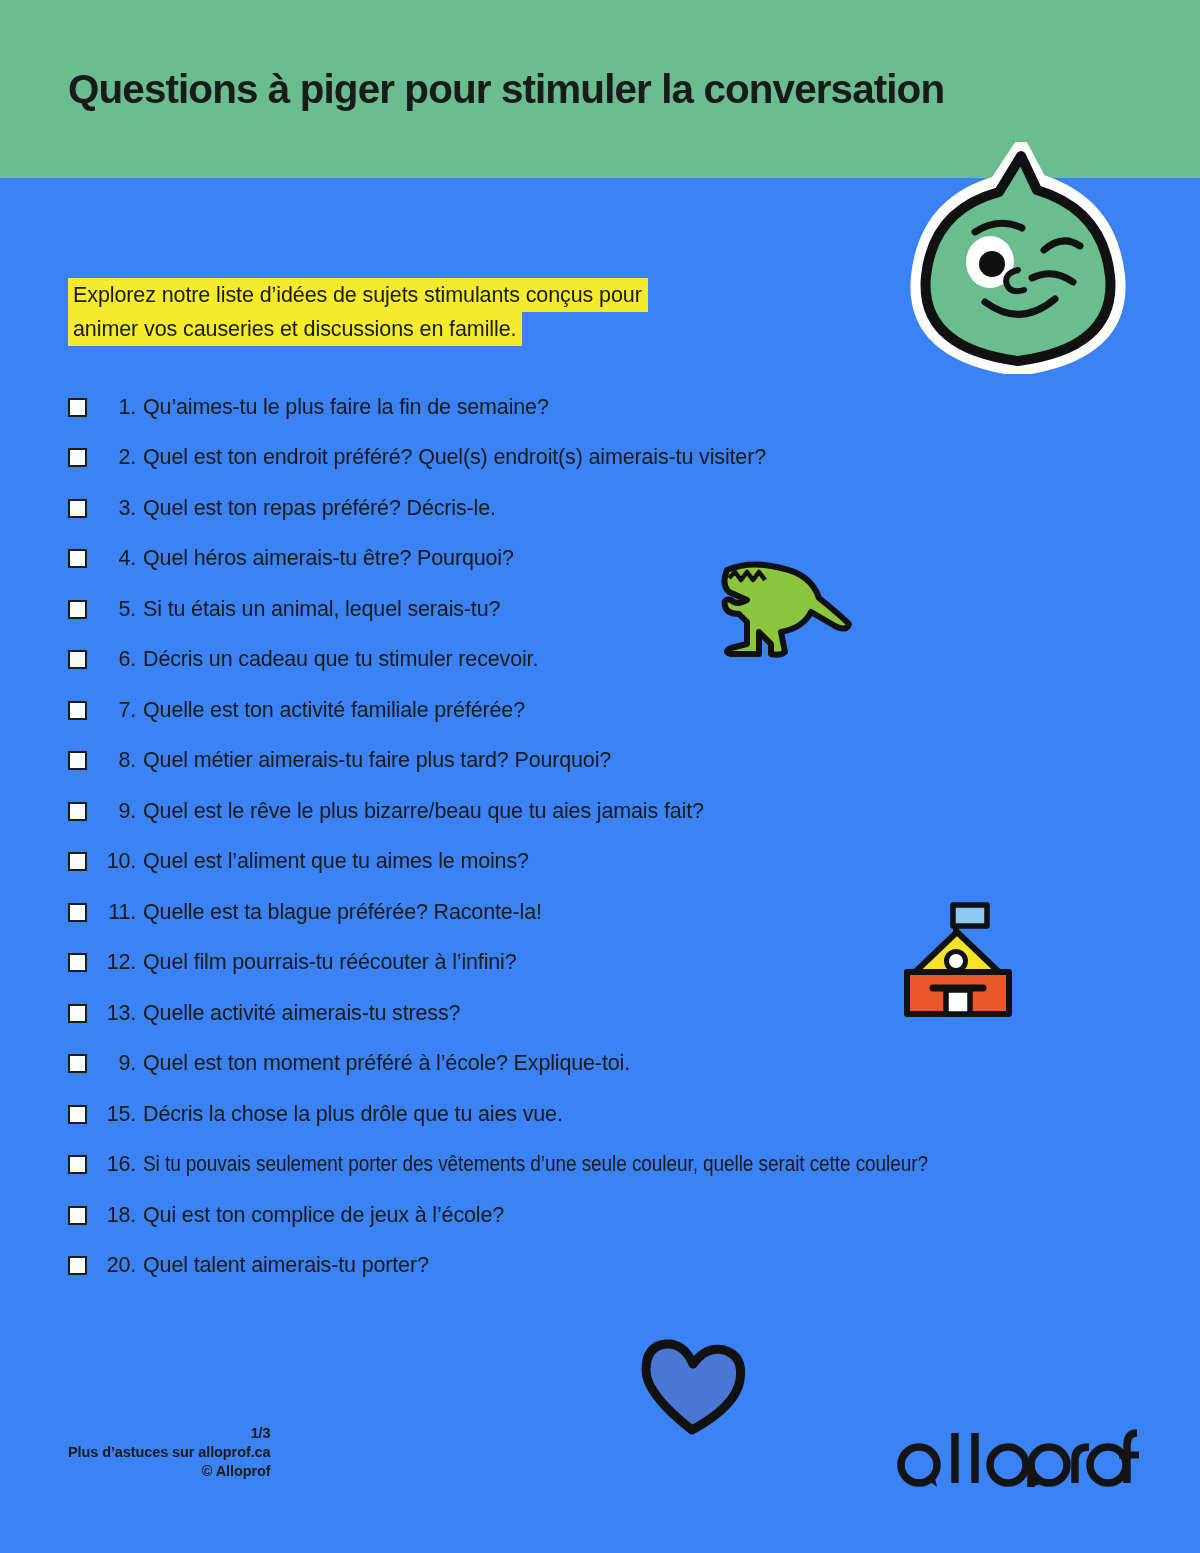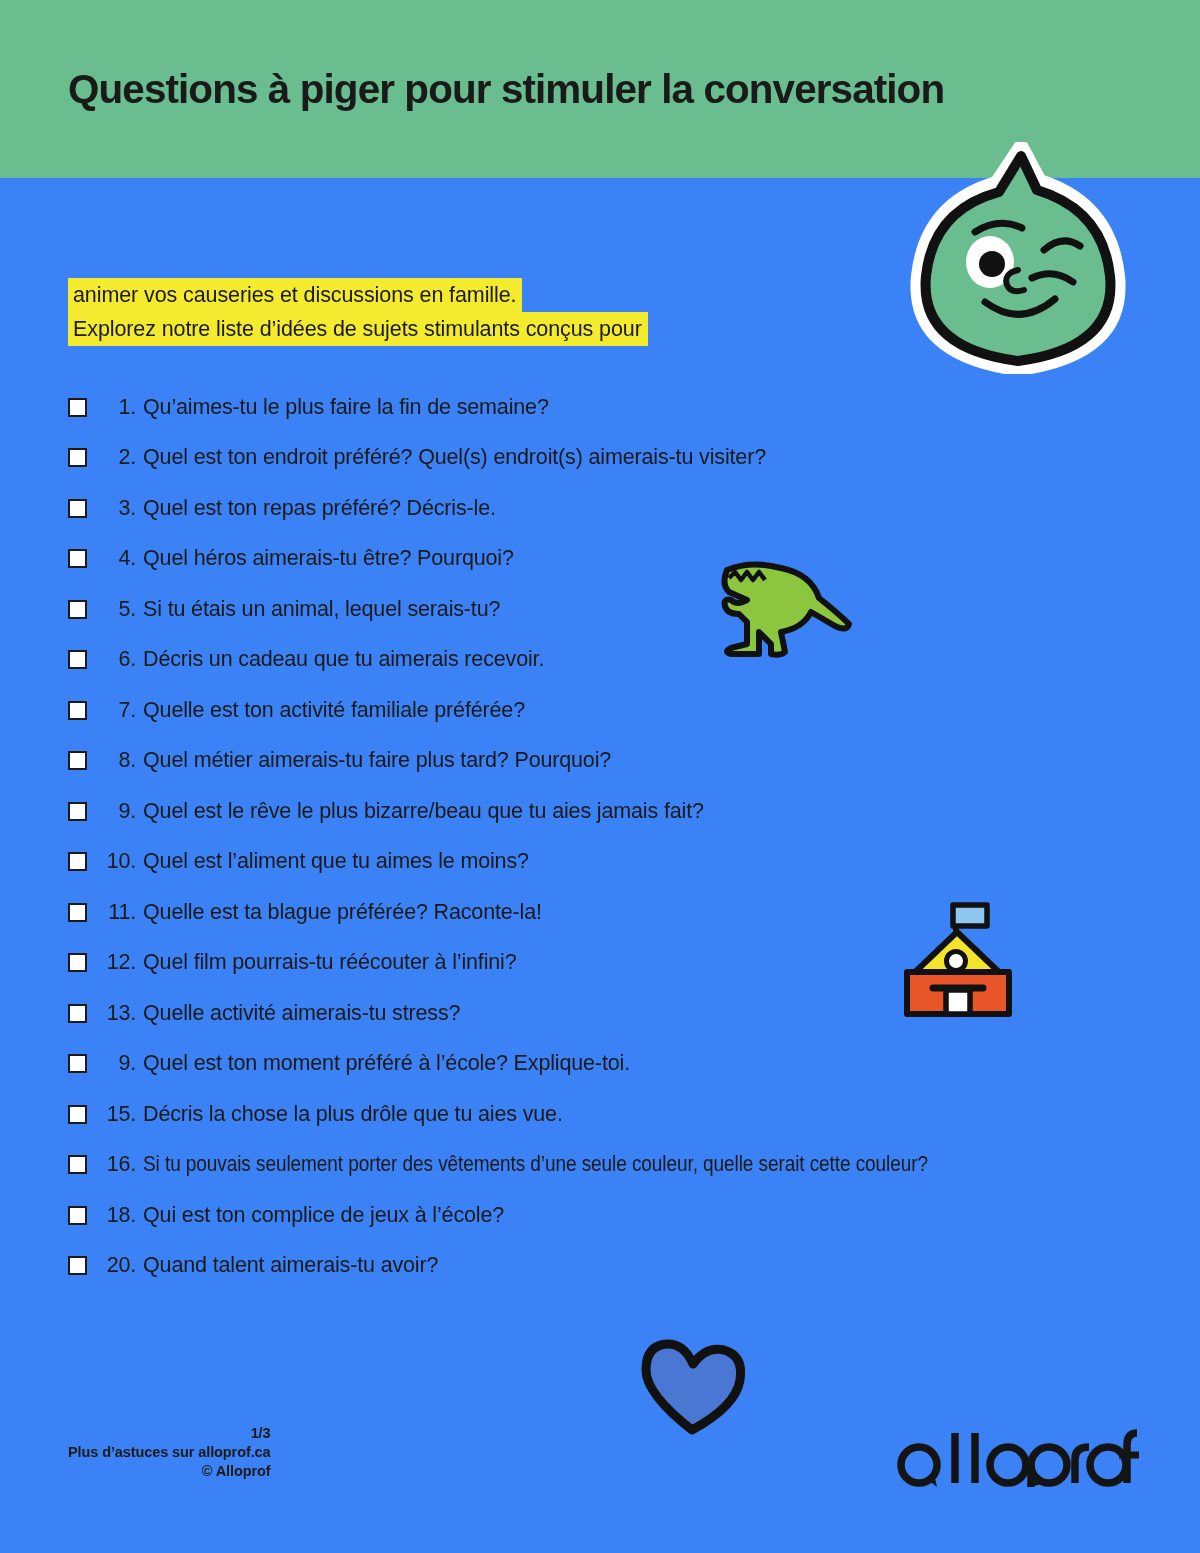--- a/index.html
+++ b/index.html
@@ -185,22 +185,22 @@
 
     <path d="M141 108 Q159 92 177 104" fill="none" stroke="#111111" stroke-width="7" stroke-linecap="round"></path>
     <path d="M129 136 Q150 126 170 140" fill="none" stroke="#111111" stroke-width="7" stroke-linecap="round"></path>
 
     <path d="M115 128 Q100 132 104 143 Q108 152 121 148" fill="none" stroke="#111111" stroke-width="6" stroke-linecap="round"></path>
 
     <path d="M82 160 Q117 186 152 157" fill="none" stroke="#111111" stroke-width="7" stroke-linecap="round"></path>
   </svg>
 
   <div class="intro">
+    <div class="intro-line">Explorez notre liste d’idées de sujets stimulants conçus pour</div>
     <div class="intro-line">animer vos causeries et discussions en famille.</div>
-    <div class="intro-line">Explorez notre liste d’idées de sujets stimulants conçus pour</div>
   </div>
 
   <div class="q-list" id="q-list">
       <div class="q-row">
         <div class="q-check"></div>
         <div class="q-num">1.</div>
         <div class="q-text">Qu’aimes-tu le plus faire la fin de semaine?</div>
       </div>
       <div class="q-row">
         <div class="q-check"></div>
@@ -218,21 +218,21 @@
         <div class="q-text">Quel héros aimerais-tu être? Pourquoi?</div>
       </div>
       <div class="q-row">
         <div class="q-check"></div>
         <div class="q-num">5.</div>
         <div class="q-text">Si tu étais un animal, lequel serais-tu?</div>
       </div>
       <div class="q-row">
         <div class="q-check"></div>
         <div class="q-num">6.</div>
-        <div class="q-text">Décris un cadeau que tu aimerais recevoir.</div>
+        <div class="q-text">Décris un cadeau que tu stimuler recevoir.</div>
       </div>
       <div class="q-row">
         <div class="q-check"></div>
         <div class="q-num">7.</div>
         <div class="q-text">Quelle est ton activité familiale préférée?</div>
       </div>
       <div class="q-row">
         <div class="q-check"></div>
         <div class="q-num">8.</div>
         <div class="q-text">Quel métier aimerais-tu faire plus tard? Pourquoi?</div>
@@ -278,21 +278,21 @@
         <div class="q-text">Si tu pouvais seulement porter des vêtements d’une seule couleur, quelle serait cette couleur?</div>
       </div>
       <div class="q-row">
         <div class="q-check"></div>
         <div class="q-num">18.</div>
         <div class="q-text">Qui est ton complice de jeux à l’école?</div>
       </div>
       <div class="q-row">
         <div class="q-check"></div>
         <div class="q-num">20.</div>
-        <div class="q-text">Quand talent aimerais-tu avoir?</div>
+        <div class="q-text">Quel talent aimerais-tu porter?</div>
       </div>
     </div>
 
   <svg class="dino" viewBox="0 0 150 112">
     <path d="M20 22 Q14 36 22 44 L40 52 Q30 58 24 52 Q16 50 18 58 Q20 66 32 66
              L40 74 L40 96 L24 100 Q16 104 24 106 L52 106 L52 84 L64 96 L64 106
              Q74 108 78 104 L74 84 Q96 80 104 64 L128 78 Q140 84 142 76
              Q132 66 112 50 Q104 26 74 20 Q44 12 20 22 Z" fill="#8cc63f" stroke="#111111" stroke-width="6" stroke-linejoin="round"></path>
     <path d="M22 30 L28 24 L34 32 L40 24 L46 32 L52 24 L58 32" fill="none" stroke="#111111" stroke-width="4.5" stroke-linejoin="round"></path>
   </svg>

